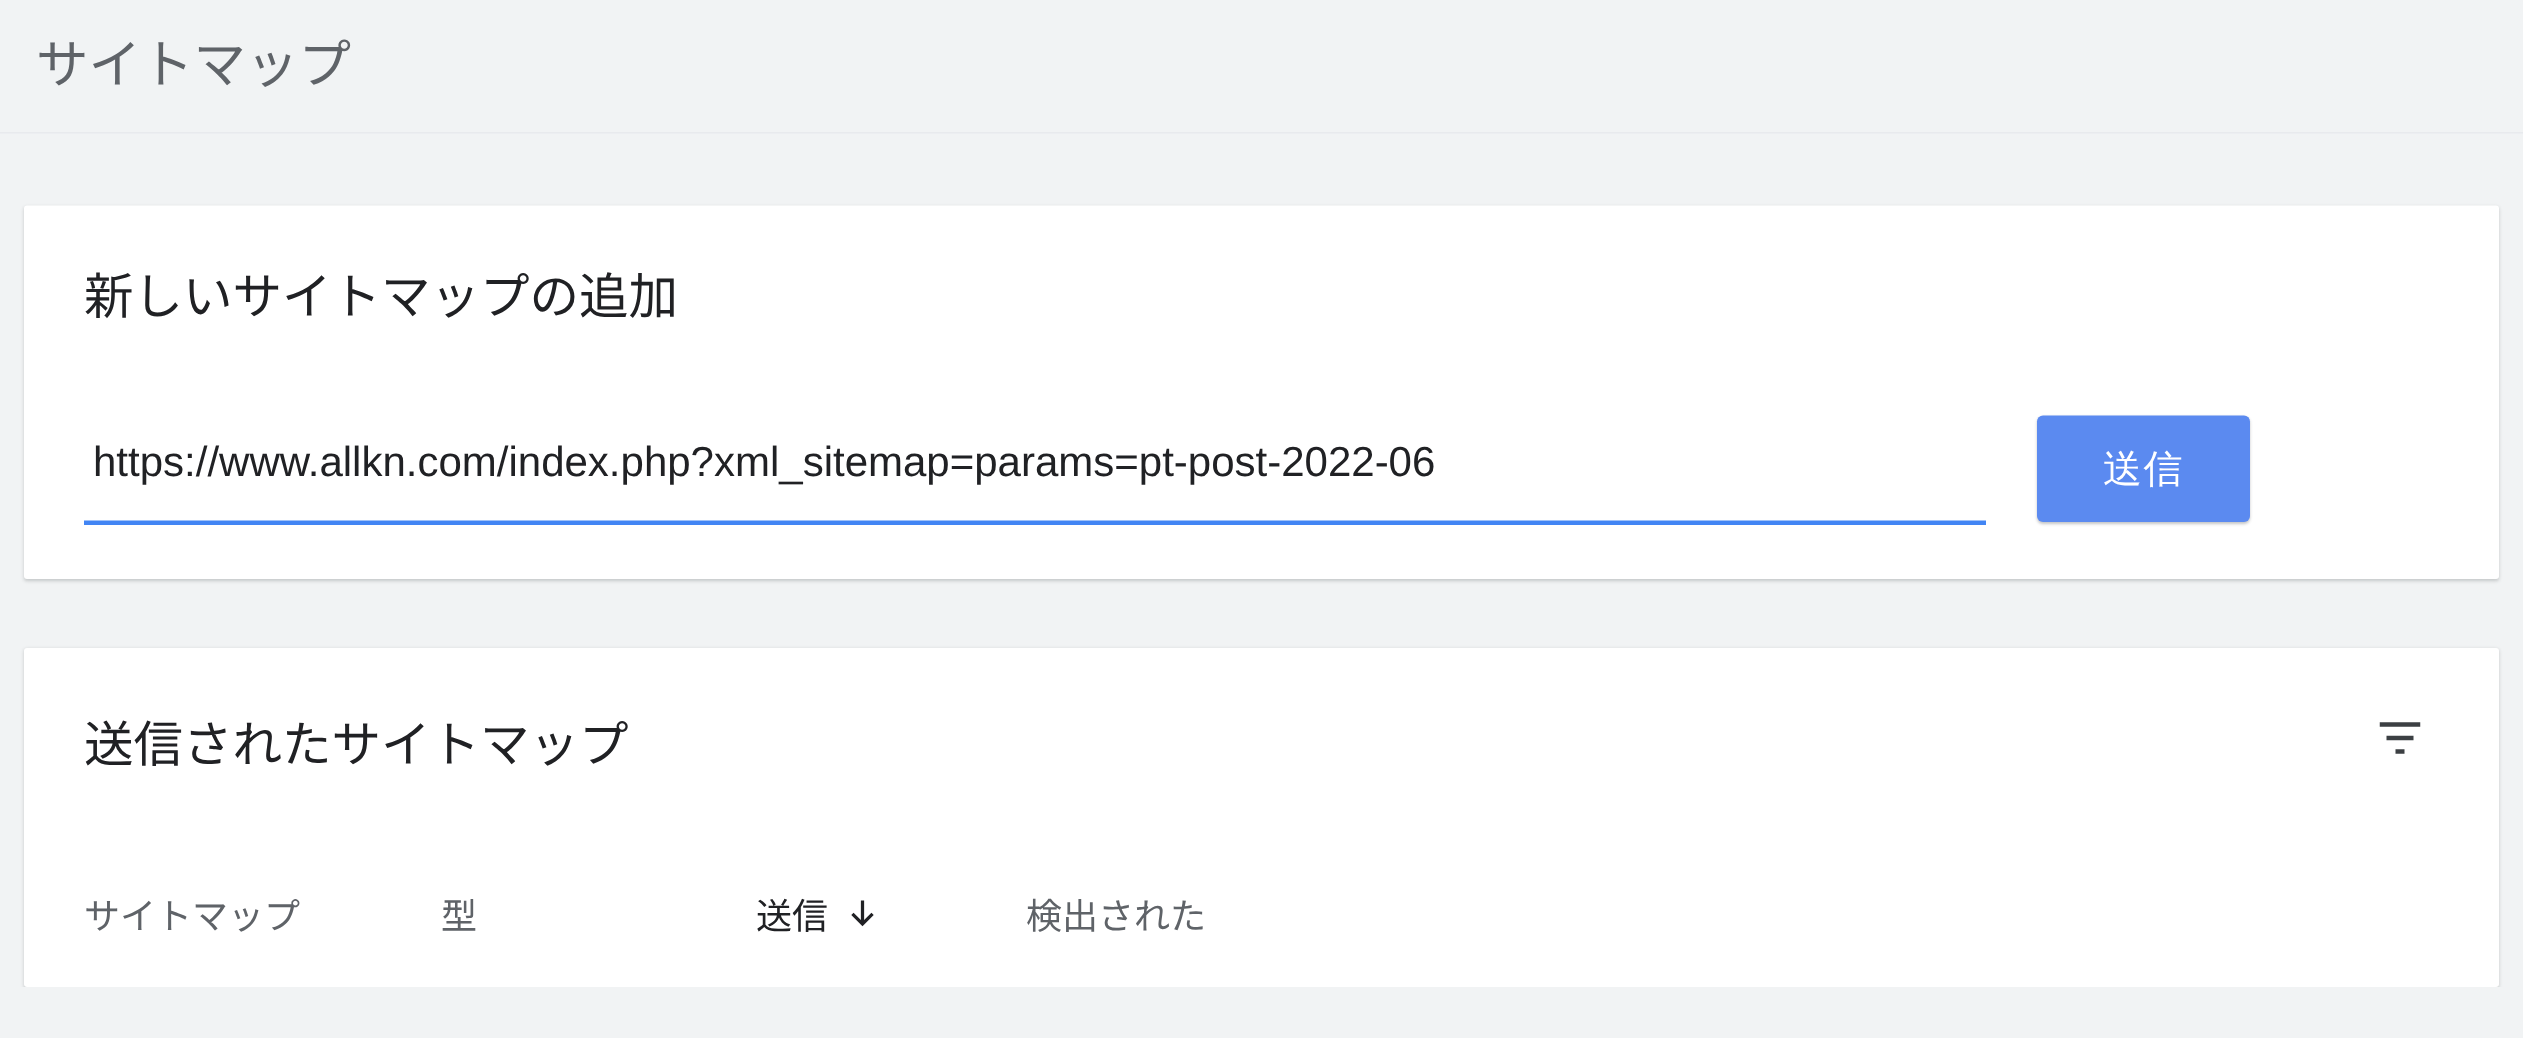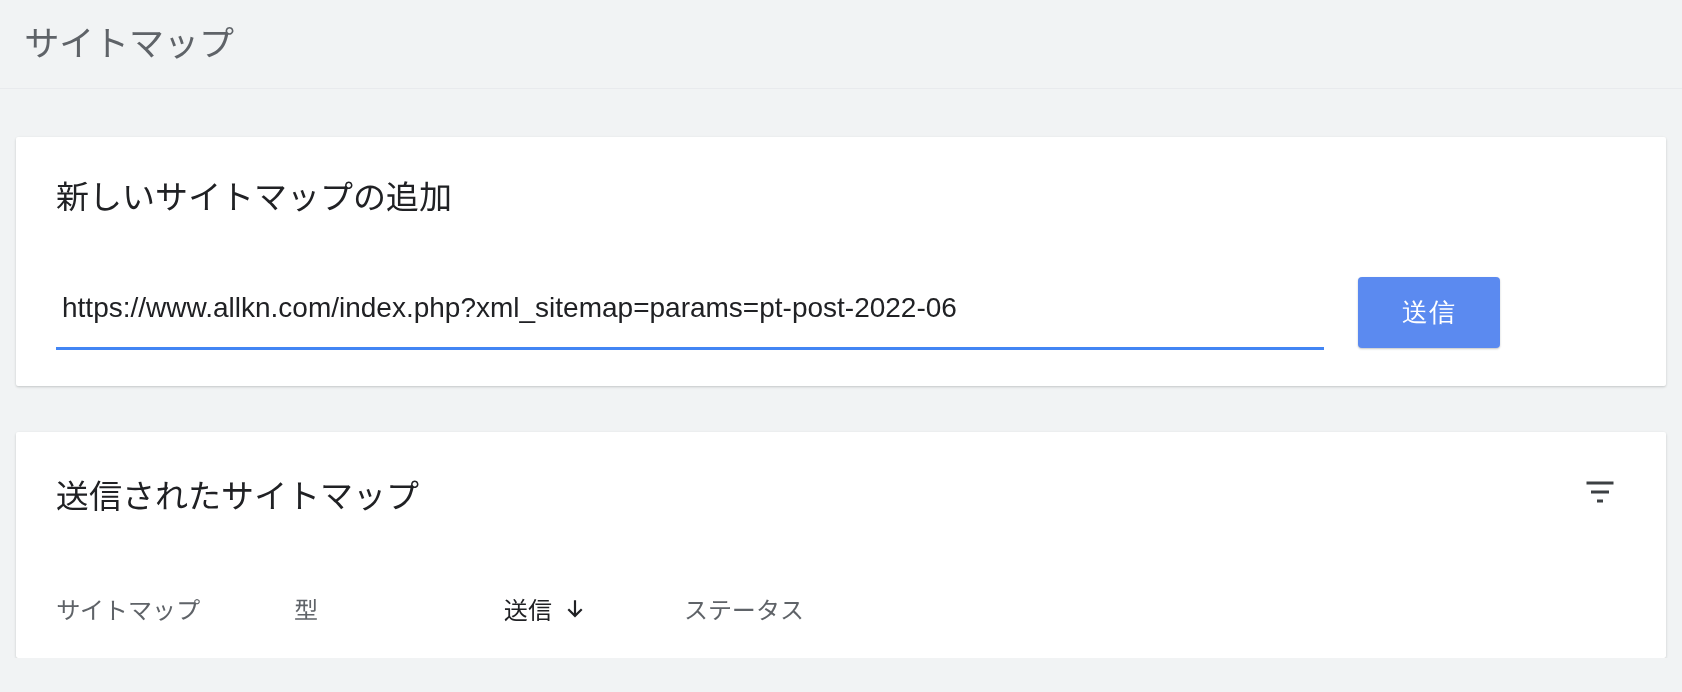--- a/index.html
+++ b/index.html
@@ -155,15 +155,15 @@
     <div class="th sitemap">サイトマップ</div>
     <div class="th type">型</div>
     <div class="th sent">
       <span>送信</span>
       <span class="sort-arrow">
         <svg viewBox="0 0 24 24">
             <path d="M11 4h2v12l4.5-4.5 1.4 1.4L12 19.8 5.1 12.9l1.4-1.4L11 16V4z"></path>
           </svg>
       </span>
     </div>
-    <div class="th status">ステータス</div>
+    <div class="th status">検出された</div>
   </div>
 </div>
 
 </body></html>

